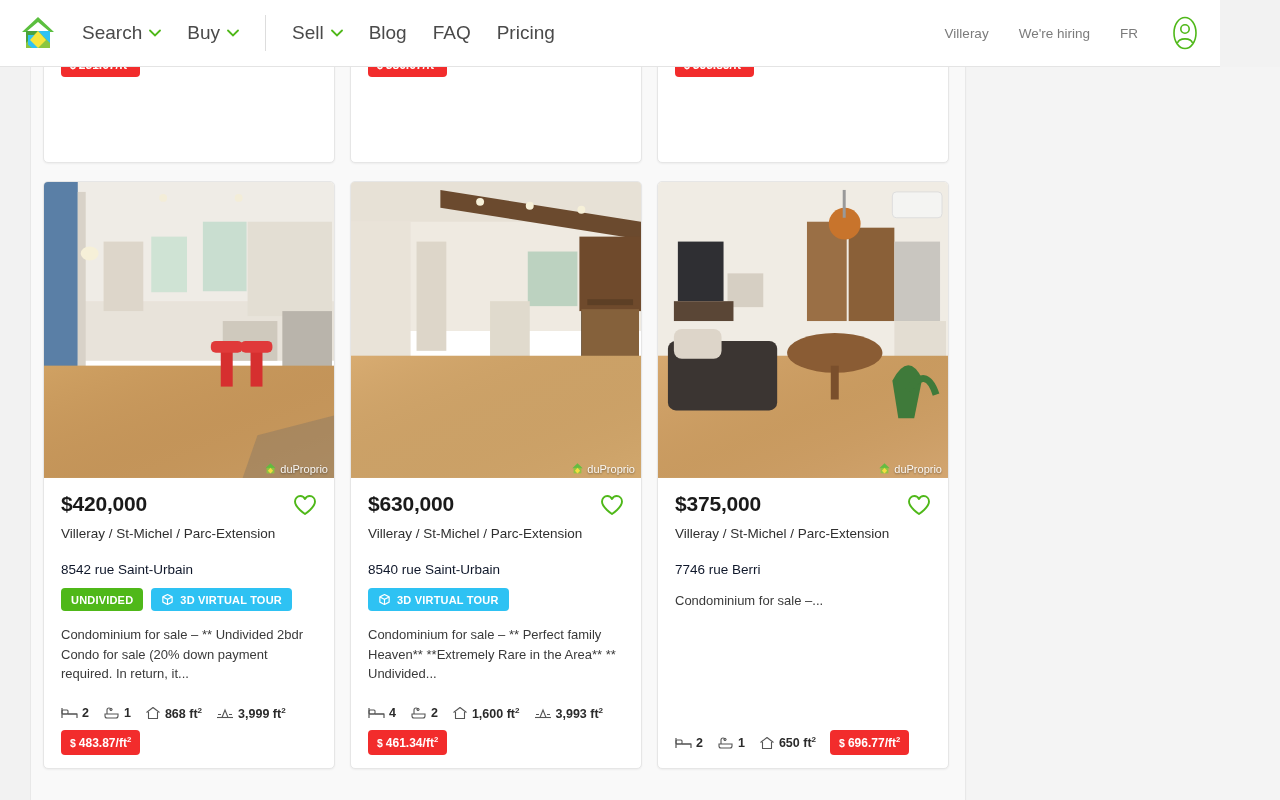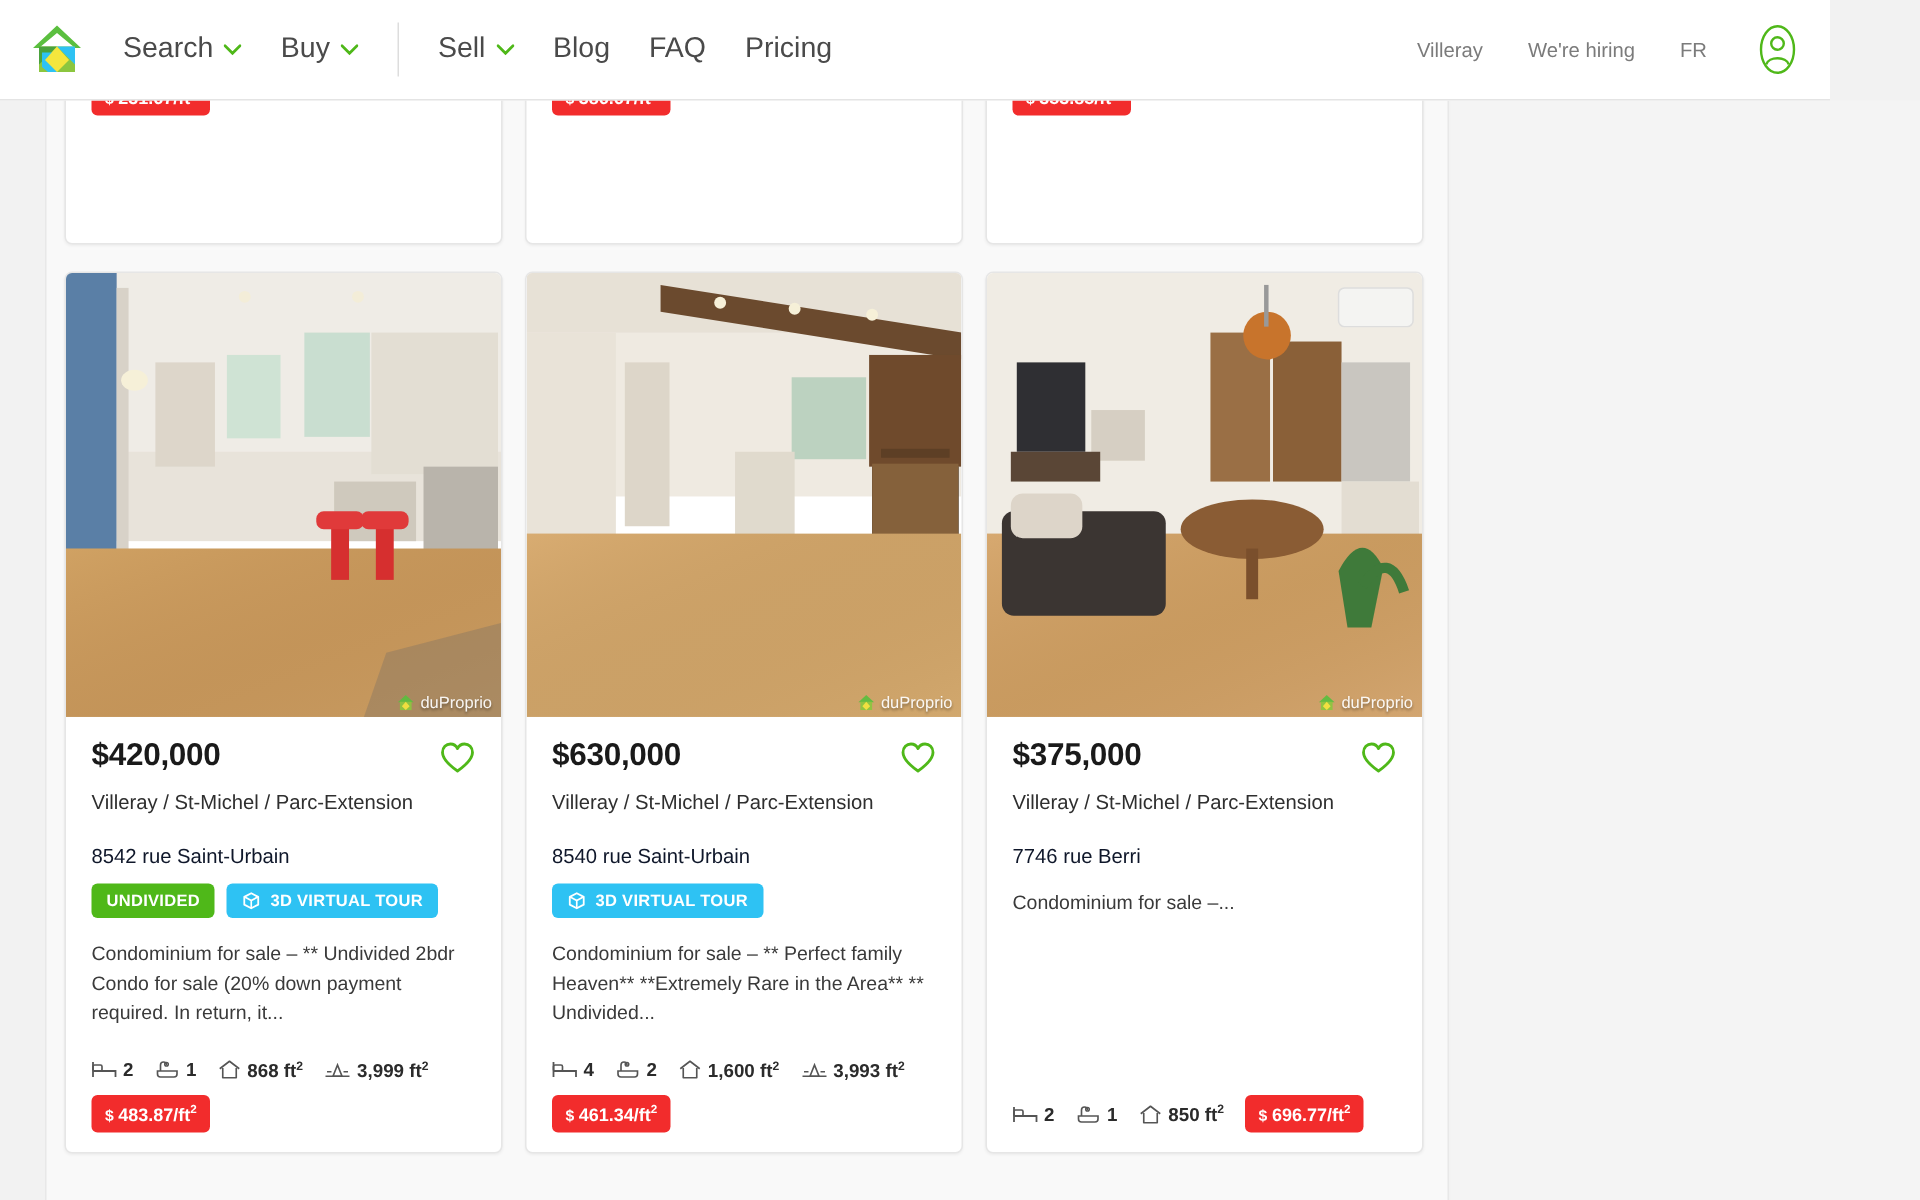--- a/index.html
+++ b/index.html
@@ -593,21 +593,21 @@
                   <path d="M2 8h13v2a2 2 0 0 1-2 2H4a2 2 0 0 1-2-2z" fill="none" stroke="#555" stroke-width="1.1"></path>
                   <path d="M4 8V4a2 2 0 0 1 4 0" fill="none" stroke="#555" stroke-width="1.1"></path>
                   <circle cx="8" cy="3.5" r="1.2" fill="none" stroke="#555" stroke-width="1"></circle>
                 </svg>
               <span>1</span>
             </span>
             <span class="spec">
               <svg width="16" height="14" viewBox="0 0 16 14">
                   <path d="M1.5 6.5L8 1.5l6.5 5M3.5 6v6.5h9V6" fill="none" stroke="#555" stroke-width="1.1" stroke-linejoin="round"></path>
                 </svg>
-              <span><span>850 ft</span><sup>2</sup></span>
+              <span><span>650 ft</span><sup>2</sup></span>
             </span>
             <span class="ppsf">
               <span class="dollar">$</span>
               <span><span>696.77/ft</span><sup>2</sup></span>
             </span>
           </div>
         </div>
       </div>
 
     </div>

